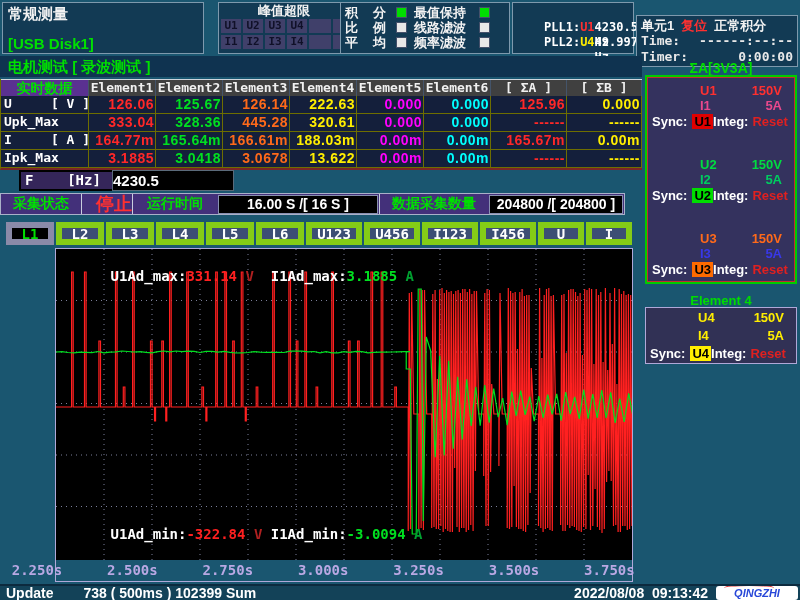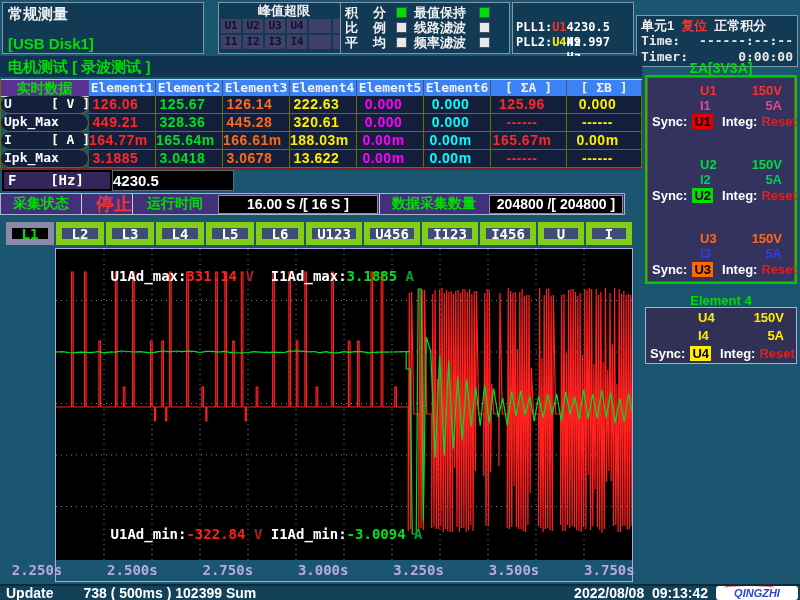--- a/index.html
+++ b/index.html
@@ -16,43 +16,43 @@
   .peak-grid { display:grid; grid-template-columns:20px 20px 20px 20px 22px 28px; gap:2px; padding:0 2px; }
   .peak-cell { height:14px; background:#40406a; color:#101028; font:bold 11px "DejaVu Sans Mono",monospace; text-align:center; line-height:14px; }
   .hdr-chk { left:340px; top:2px; width:170px; height:52px; padding:2px 0; }
   .chk-row { display:flex; align-items:center; height:15px; padding:0 4px; }
   .chk-ch { width:14px; color:#f2f2f2; font-weight:bold; font-size:13px; }
   .chk-ch2 { margin-left:14px; }
   .chk-box { width:11px; height:11px; background:#e8e8e8; border:1px solid #44506a; margin-left:9px; }
   .chk-box.on { background:#00dd00; }
   .chk-lbl { margin-left:7px; width:56px; color:#f2f2f2; font-weight:bold; font-size:13px; white-space:nowrap; }
   .hdr-pll { left:512px; top:2px; width:122px; height:52px; display:flex; flex-direction:column; justify-content:flex-end; padding:2px 3px 3px 3px; }
-  .pll-row { display:flex; color:#fff; font:bold 12px "DejaVu Sans Mono",monospace; height:15px; line-height:15px; }
+  .pll-row { display:flex; color:#fff; font:bold 12px "DejaVu Sans Mono",monospace; height:15px; line-height:15px;margin-left:28px; }
   .pll-val { margin-left:auto; }
   .hdr-unit { left:636px; top:15px; width:162px; height:52px; padding:1px 4px; }
   .unit-row1 { display:flex; gap:7px; color:#f2f2f2; font-weight:bold; font-size:13px; height:16px; }
   .unit-row { display:flex; color:#e8e8e8; font:bold 13px "DejaVu Sans Mono",monospace; height:16px; }
   .red { color:#ff3030; }
 
   
   .mode-bar { left:0; top:56px; width:642px; height:21px; background:#0f3350; color:#00e000; font-weight:bold; font-size:15px; line-height:21px; padding-left:8px; position:absolute; }
 
   
   .mtable { left:0; top:79px; width:642px; position:absolute; border-left:1px solid #6e6e00; border-bottom:2px solid #7a2525; }
   .t-head, .tr { display:grid; grid-template-columns:88px 67px 67px 67px 67px 67px 67px 76px 75px; }
   .t-head { height:17px; border-top:1px solid #cfd6dd; }
-  .th { background:#3b82f6; color:#f0f0f0; font:bold 13px "DejaVu Sans Mono",monospace; text-align:center; line-height:16px; border-right:1px solid #44546a; border-bottom:1px solid #cfd6dd; }
+  .th { background:#404040; color:#f0f0f0; font:bold 13px "DejaVu Sans Mono",monospace; text-align:center; line-height:16px; border-right:1px solid #44546a; border-bottom:1px solid #cfd6dd; }
   .th-first { background:#5a3191; color:#00e000; font-family:"Liberation Sans",sans-serif; font-size:14px; }
   .tr { height:18px; }
   .td { background:#141f3b; border-right:1px solid #6e6e00; border-bottom:1px solid #6e6e00; line-height:17px; }
-  .td-label { color:#fff; font:bold 13px "DejaVu Sans Mono",monospace; white-space:pre; padding-left:3px;border-radius:9px; }
-  .td-val { font-weight:bold; font-size:14px; text-align:center; padding-right:13px; letter-spacing:0.5px; }
-
-  
-  .f-label { position:absolute; left:2px; top:170px; width:110px; height:21px; background:#35265a; border:2px solid #000; color:#fff; font:bold 14px "DejaVu Sans Mono",monospace; white-space:pre; line-height:16px; padding-left:4px; }
+  .td-label { color:#fff; font:bold 13px "DejaVu Sans Mono",monospace; white-space:pre; padding-left:3px; }
+  .td-val { font-weight:bold; font-size:14px; text-align:right; padding-right:1px; letter-spacing:0.5px; }
+
+  
+  .f-label { position:absolute; left:19px; top:170px; width:110px; height:21px; background:#35265a; border:2px solid #000; color:#fff; font:bold 14px "DejaVu Sans Mono",monospace; white-space:pre; line-height:16px; padding-left:4px; }
   .f-value { position:absolute; left:112px; top:170px; width:122px; height:21px; background:#000; border:1px solid #5a6a7a; color:#fff; font-weight:bold; font-size:15px; text-align:left; line-height:19px; }
 
   
   .acq { position:absolute; left:0; top:193px; width:625px; height:22px; background:#43307a; border:1px solid #aab0c8; display:flex; align-items:center; }
   .acq-sep { width:1px; height:100%; background:#c8cede; }
   .acq-green { color:#00e000; font-weight:bold; font-size:14px; text-align:center; }
   .acq-stop { color:#ff3030; font-weight:bold; font-size:18px; text-align:right; width:50px; }
   .acq-box { background:#000; border:1px solid #8890b0; color:#fff; font-weight:bold; font-size:14px; text-align:center; height:19px; line-height:17px; margin:0 1px; white-space:pre; }
 
   
@@ -72,21 +72,21 @@
   .tick { position:absolute; top:2px; color:#b9a8e3; font:bold 14px "DejaVu Sans Mono",monospace; transform:translateX(-50%); white-space:nowrap; }
 
   
   .sig-title { position:absolute; left:645px; top:60px; width:152px; text-align:center; color:#00dd00; font-weight:bold; font-size:14px; }
   .sig-box { position:absolute; left:645px; top:75px; width:152px; height:209px; border:2px solid #00cc00; background:#34325e; }
   .sig-inner { border:1px solid #c03030; width:100%; height:100%; padding:5px 4px 4px 4px; display:flex; flex-direction:column; justify-content:space-between; }
   .grp-row { display:flex; height:15px; font-weight:bold; font-size:13px; align-items:center; }
   .grp-u { margin-left:48px; } .grp-range { margin-left:auto; margin-right:8px; }
   .sync-row { display:flex; align-items:center; height:16px; font-weight:bold; font-size:13px; color:#fff; }
   .sync-badge { margin-left:5px; padding:0 2px; color:#000; }
-  .integ-lbl { margin-left:9px;text-align:center; } .integ-val { margin-left:4px; color:#e02020; }
+  .integ-lbl { margin-left:0;text-align:center; } .integ-val { margin-left:4px; color:#e02020; }
   .e4-title { position:absolute; left:645px; top:293px; width:152px; text-align:center; color:#00dd00; font-weight:bold; font-size:13px; }
   .e4-box { position:absolute; left:645px; top:307px; width:152px; height:57px; border:1px solid #b0a8d8; background:#313155; padding:2px 4px; display:flex; flex-direction:column; justify-content:space-between; }
 
   
   .statusbar { position:absolute; left:0; top:584px; width:800px; height:16px; background:#134258; border-top:2px solid #0c2a3e; display:flex; align-items:center; }
   .st-upd { margin-left:6px; color:#fff; font-weight:bold; font-size:14px; }
   .st-val { margin-left:30px; color:#fff; font-weight:bold; font-size:14px; }
   .st-date { margin-left:auto; color:#fff; font-weight:bold; font-size:14px; white-space:pre; }
   .logo { width:82px; height:14px; background:#fff; border-radius:3px; margin:0 2px 0 8px; position:relative; display:flex; align-items:center; justify-content:center; font-style:italic; font-weight:bold; font-size:11px; color:#2847d8; overflow:hidden; }
   .logo-arc { position:absolute; top:-2px; left:8px; width:50px; height:8px; border-top:2px solid #e03030; border-radius:50%; }
@@ -193,21 +193,21 @@
         <div class="td td-val" style="color: rgb(0, 224, 32);">125.67</div>
         <div class="td td-val" style="color: rgb(255, 106, 26);">126.14</div>
         <div class="td td-val" style="color: rgb(255, 238, 0);">222.63</div>
         <div class="td td-val" style="color: rgb(255, 0, 255);">0.000</div>
         <div class="td td-val" style="color: rgb(0, 255, 255);">0.000</div>
         <div class="td td-val" style="color: rgb(255, 40, 40);">125.96</div>
         <div class="td td-val" style="color: rgb(255, 238, 0);">0.000</div>
       </div>
       <div class="tr">
         <div class="td td-label">Upk_Max</div>
-        <div class="td td-val" style="color: rgb(255, 40, 40);">449.21</div>
+        <div class="td td-val" style="color: rgb(255, 40, 40);">333.04</div>
         <div class="td td-val" style="color: rgb(0, 224, 32);">328.36</div>
         <div class="td td-val" style="color: rgb(255, 106, 26);">445.28</div>
         <div class="td td-val" style="color: rgb(255, 238, 0);">320.61</div>
         <div class="td td-val" style="color: rgb(255, 0, 255);">0.000</div>
         <div class="td td-val" style="color: rgb(0, 255, 255);">0.000</div>
         <div class="td td-val" style="color: rgb(255, 40, 40);">------</div>
         <div class="td td-val" style="color: rgb(255, 238, 0);">------</div>
       </div>
       <div class="tr">
         <div class="td td-label">I     [ A ]</div>

